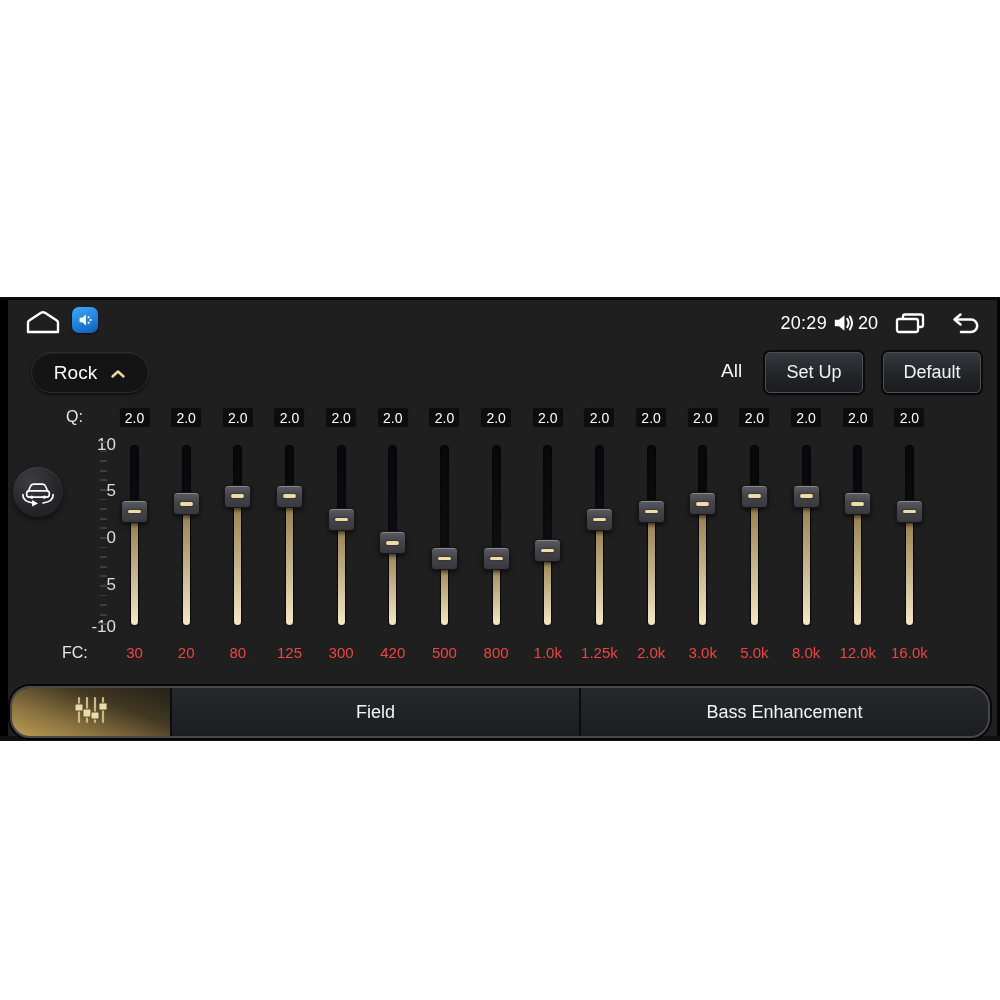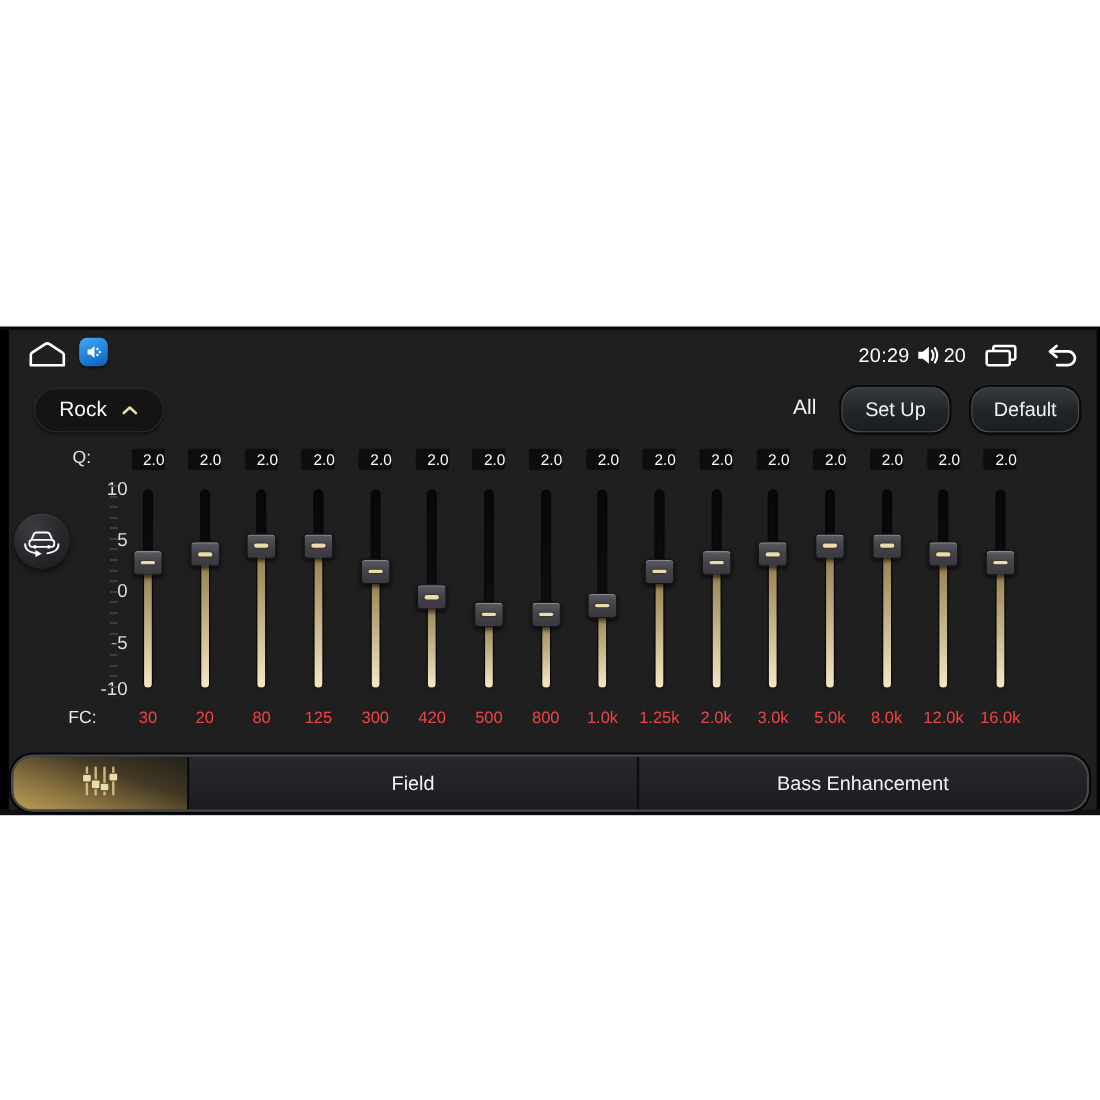--- a/index.html
+++ b/index.html
@@ -35,34 +35,34 @@
   
   .preset-pill {
     position:absolute; left:31px; top:52px; width:118px; height:41px; border-radius:21px;
     background:#141414; border:1px solid #2d2d2d;
     box-shadow:0 2px 3px rgba(0,0,0,.55), inset 0 1px 1px rgba(255,255,255,.05);
     display:flex; align-items:center; justify-content:center; gap:13px;
     color:#fafafa; font-size:19px; cursor:pointer;
   }
   .all-label { position:absolute; left:721px; top:60px; font-size:19px; color:#f5f5f5; cursor:pointer; }
   .hdr-btn {
-    position:absolute; top:52px; width:98px; height:41px; border-radius:16px;
+    position:absolute; top:52px; width:98px; height:41px; border-radius:5px;
     background:linear-gradient(180deg,#36393d 0%,#222528 55%,#1b1d20 100%);
     border:1px solid #4b4e52; box-shadow:0 0 0 2px #0a0a0b, 0 2px 3px rgba(0,0,0,.5);
     display:flex; align-items:center; justify-content:center;
     color:#f2f2f2; font-size:18px; cursor:pointer;
   }
   .btn-setup { left:765px; } .btn-default { left:883px; }
 
   
   .q-row-label { position:absolute; left:66px; top:108px; font-size:16px; color:#e8e8e8; }
   .q-box {
     position:absolute; top:107px; width:32px; height:21px; border-radius:3px;
     background:#0d0d0d; border:1px solid #1e1e1e;
-    display:flex; align-items:center; justify-content:flex-end;
+    display:flex; align-items:center; justify-content:center;
     color:#ffffff; font-size:14px;
   }
   .scale-col { position:absolute; left:58px; top:0; width:58px; height:100%; }
   .scale-label { position:absolute; right:0; width:100%; height:22px; line-height:22px; text-align:right; font-size:17px; color:#dededd; }
   .tick-col {
     position:absolute; left:100px; top:141px; width:7px; height:192px;
     background:repeating-linear-gradient(to bottom,#3d3d3c 0px,#3d3d3c 1.8px,transparent 1.8px,transparent 9.6px);
   }
   .slider { position:absolute; top:145px; width:40px; height:180px; cursor:pointer; }
   .slider .track {

